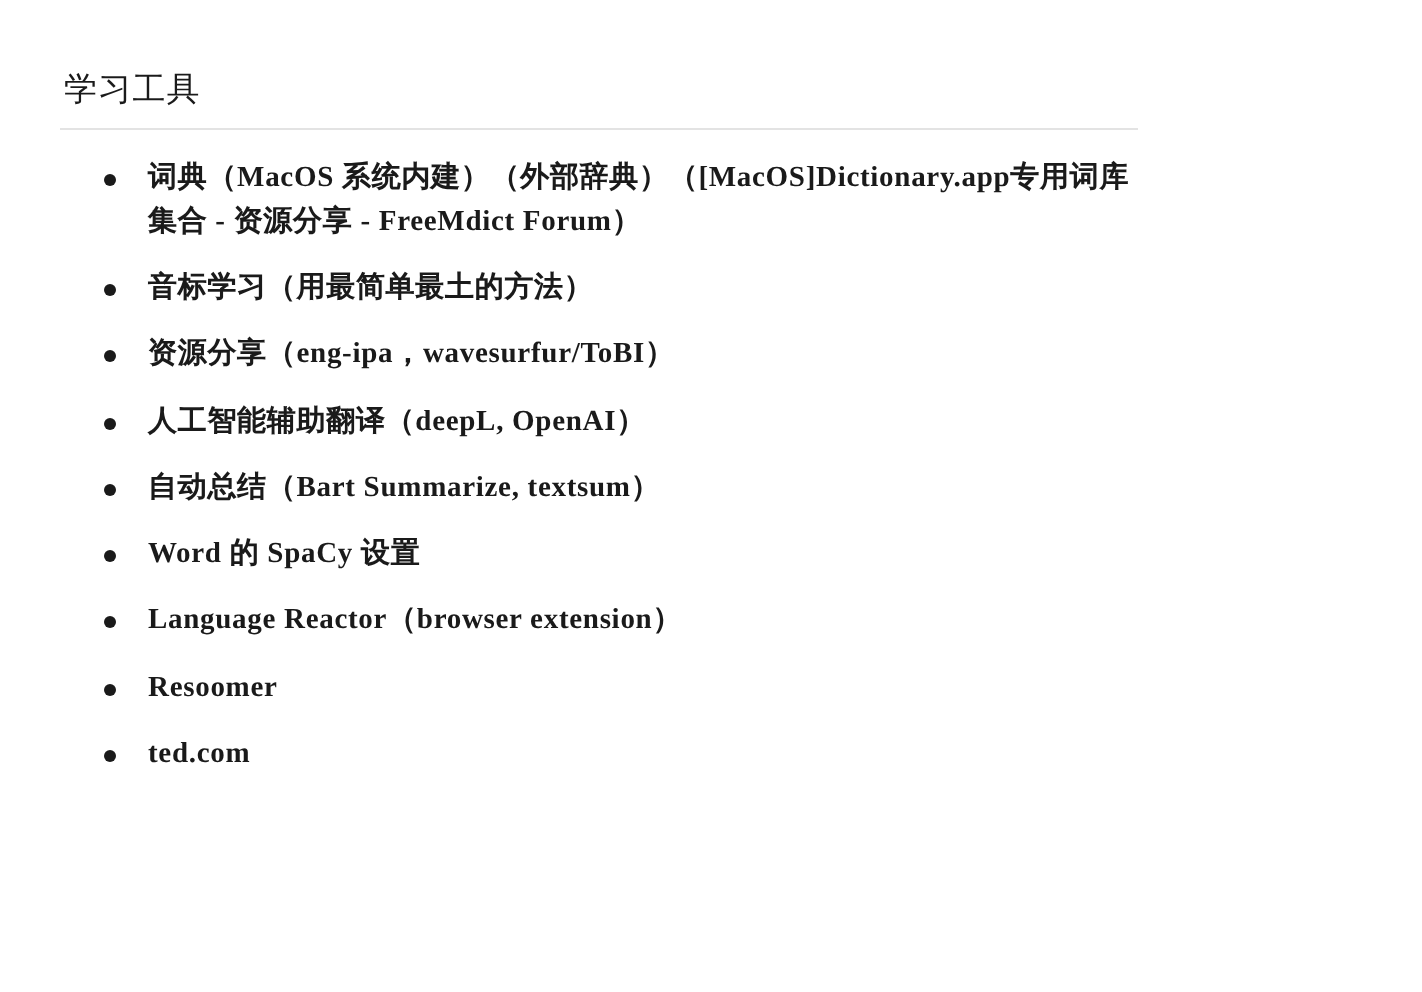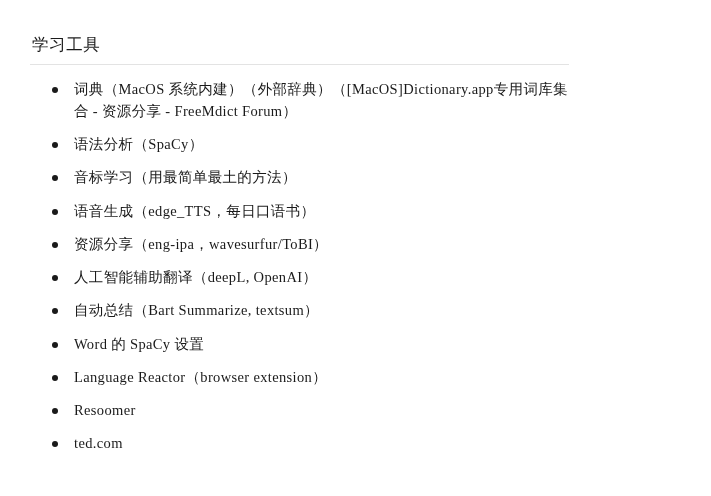--- a/index.html
+++ b/index.html
@@ -32,20 +32,21 @@
   }
   .divider {
     height: 1px;
     background: #e3e3e3;
     margin: 6px 0 14px 0;
   }
   ul.list {
     list-style: none;
     margin: 0;
     padding: 0 0 0 18px;
+    font-weight: bold;
   }
   ul.list > li {
     position: relative;
     padding-left: 26px;
     margin-bottom: 11.5px;
     font-size: 14.5px;
     line-height: 1.5;
     letter-spacing: 0.35px;
     color: #1a1a1a;
   }
@@ -66,23 +67,21 @@
 </head>
 <body>
 
 <div class="page">
 
   <h1 class="doc-title">学习工具</h1>
   <div class="divider"></div>
 
   <ul class="list">
     <li><span class="li-text">词典（MacOS 系统内建）（外部辞典）（[MacOS]Dictionary.app专用词库集合 - 资源分享 - FreeMdict Forum）</span></li>
-    <li><span class="li-text">语法分析（SpaCy）</span></li>
     <li><span class="li-text">音标学习（用最简单最土的方法）</span></li>
-    <li><span class="li-text">语音生成（edge_TTS，每日口语书）</span></li>
     <li><span class="li-text">资源分享（eng-ipa，wavesurfur/ToBI）</span></li>
     <li><span class="li-text">人工智能辅助翻译（deepL, OpenAI）</span></li>
     <li><span class="li-text">自动总结（Bart Summarize, textsum）</span></li>
     <li><span class="li-text">Word 的 SpaCy 设置</span></li>
     <li><span class="li-text">Language Reactor（browser extension）</span></li>
     <li><span class="li-text">Resoomer</span></li>
     <li><span class="li-text">ted.com</span></li>
   </ul>
 
 </div>

